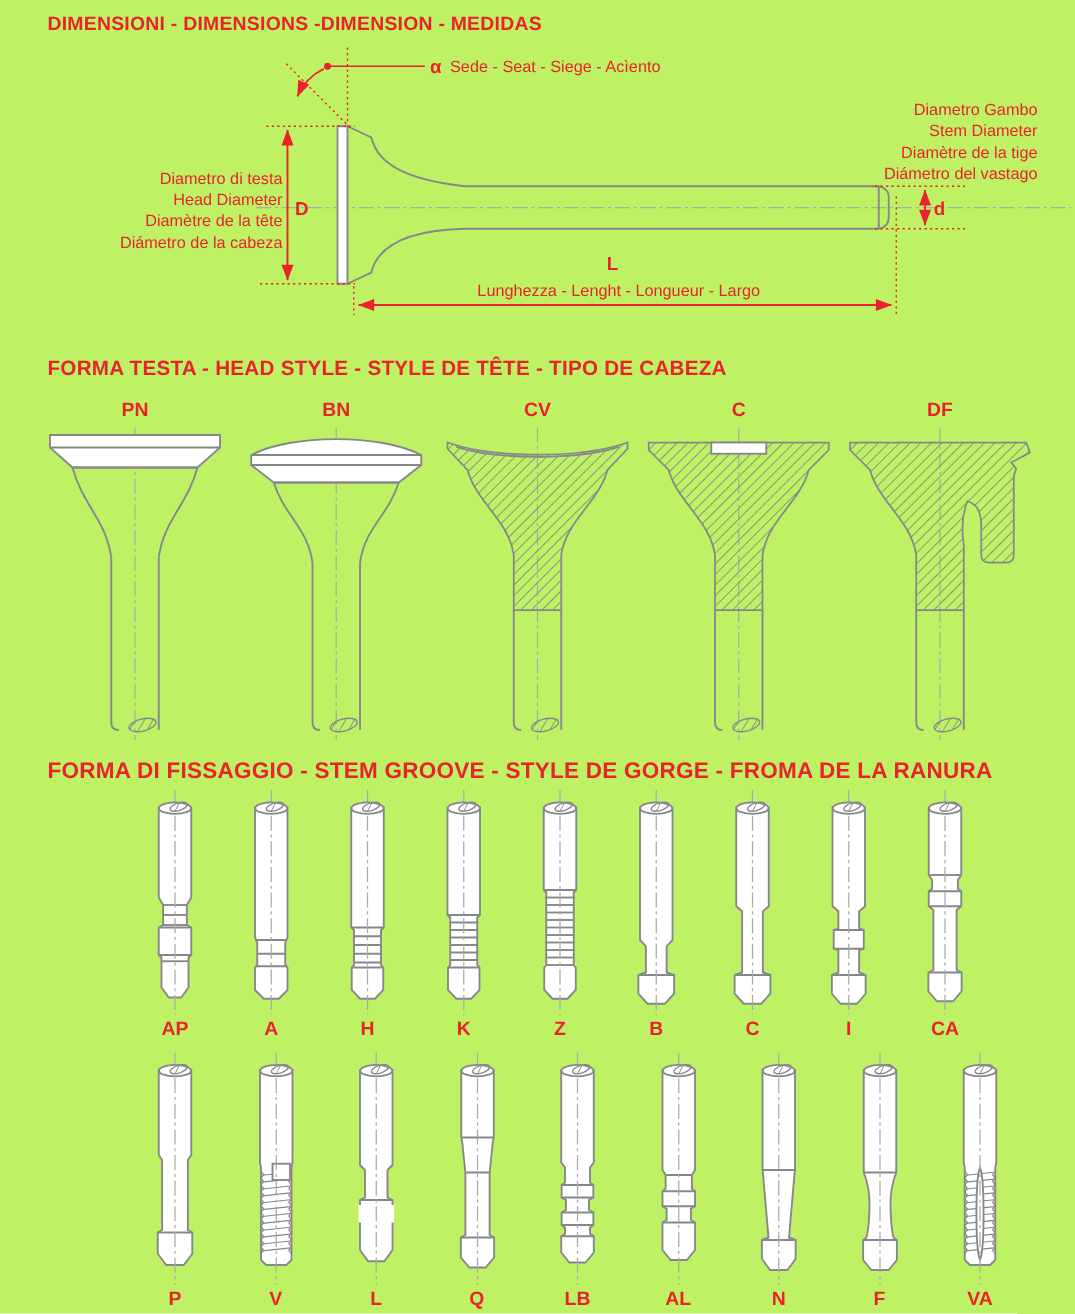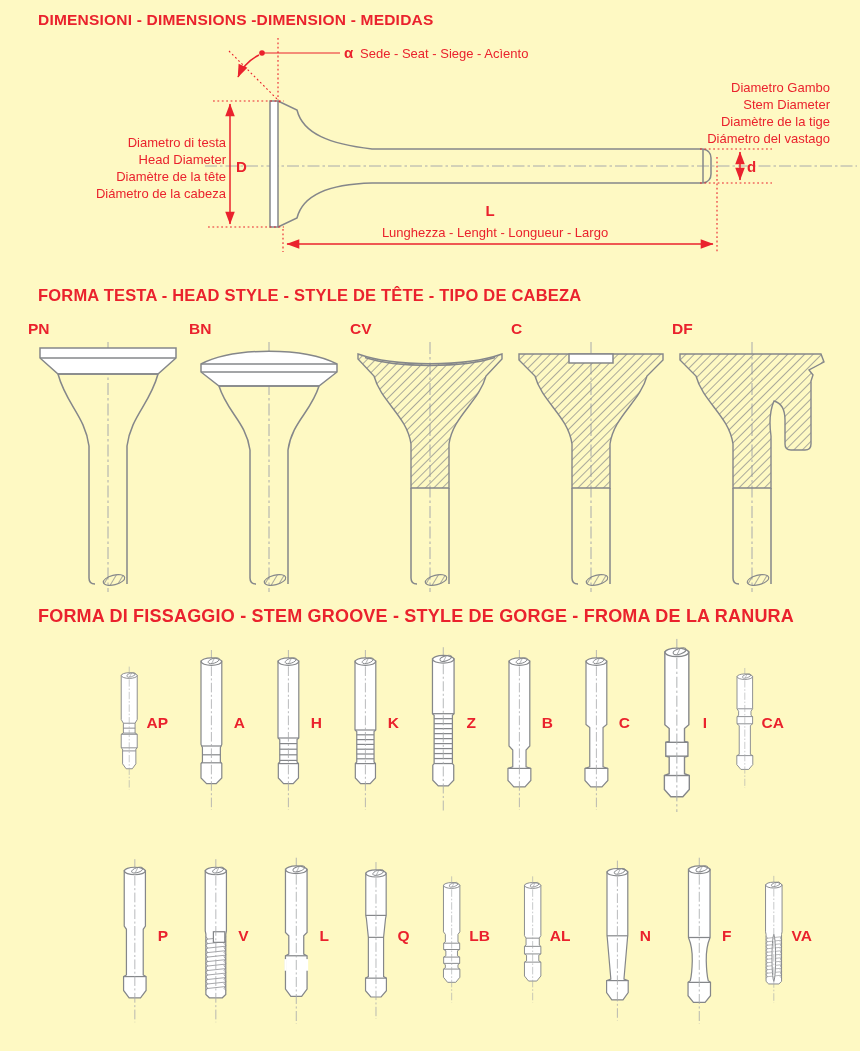--- a/index.html
+++ b/index.html
@@ -1,28 +1,28 @@
 <!DOCTYPE html>
 <html><head>
 <meta charset="utf-8">
 <style>
   html,body{margin:0;padding:0;background:#ffffff;font-family:"Liberation Sans",sans-serif;}
-  .page{position:relative;width:860px;height:1051px;background:#fef9c3;overflow:hidden;}
+  .page{position:relative;width:860px;height:1051px;background:#bef264;overflow:hidden;}
   .sec-title{position:absolute;left:38px;font-weight:bold;color:#ea222d;letter-spacing:.2px;white-space:nowrap;}
   #title-dims{top:11px;font-size:15.5px;}
   #title-heads{top:286px;font-size:16.5px;}
   #title-grooves{top:606px;font-size:18px;}
   .dims-svg{position:absolute;left:0;top:30px;}
   .heads-row{position:absolute;left:28px;top:320px;width:804px;display:flex;justify-content:space-between;}
-  .head-col{width:160px;display:flex;flex-direction:column;}
+  .head-col{width:160px;display:flex;flex-direction:column;align-items:center;}
   .head-col .code{height:22px;font-size:15.5px;font-weight:bold;color:#ea222d;}
   .stem-row{position:absolute;display:flex;justify-content:space-between;}
   #stem-row-1{left:112px;top:632px;width:672px;}
   #stem-row-2{left:112px;top:842px;width:700px;}
-  .stem-col{width:56px;display:flex;flex-direction:row;align-items:center;justify-content:center;}
+  .stem-col{width:56px;display:flex;flex-direction:column;align-items:center;justify-content:center;}
   .stem-col .code{margin-top:2px;font-size:15.5px;font-weight:bold;color:#ea222d;line-height:20px;}
   
   svg .s{stroke:#85878a;stroke-width:1.5;fill:none;}
   svg .t{stroke-width:0.9;}
   svg .w{fill:#ffffff;}
   svg .hatched{fill:url(#hatch);stroke:#85878a;stroke-width:1.4;}
   svg .sm{stroke-width:1.1;}
   svg .cl{stroke:#a8aaac;stroke-width:1;stroke-dasharray:12 3 2.5 3;fill:none;}
   svg .dot{stroke:#ea222d;stroke-width:1.1;stroke-dasharray:1.8 2.6;fill:none;}
   svg .dim{stroke:#ea222d;stroke-width:1.5;fill:none;}

